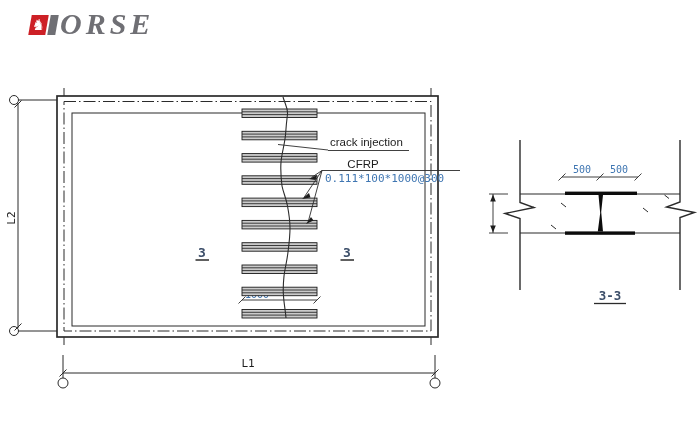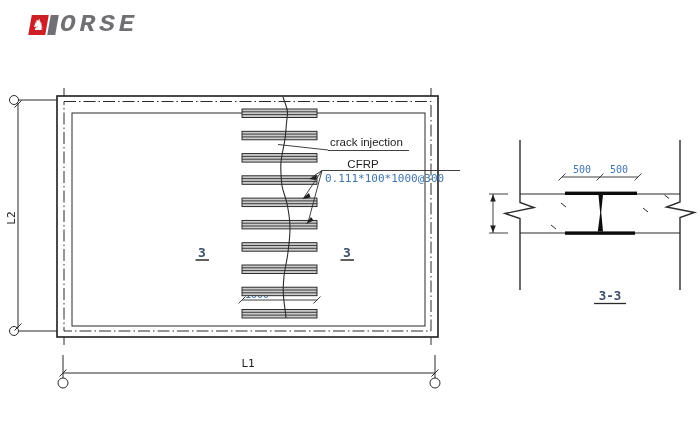--- a/index.html
+++ b/index.html
@@ -15,23 +15,23 @@
        font-family:"Liberation Sans",sans-serif;}
   .stage{position:absolute;inset:0;}
   svg{position:absolute;left:0;top:0;}
   
   .logo{position:absolute;left:30px;top:15px;height:22px;display:flex;align-items:flex-start;}
   .logo-red{width:17px;height:20px;background:var(--logo_red);transform:skewX(-10deg);
             display:flex;align-items:center;justify-content:center;}
   .logo-red span{color:#fff;font-size:15px;line-height:15px;font-family:"DejaVu Sans",sans-serif;}
   .logo-stem{width:8px;height:20px;background:var(--logo_gray);transform:skewX(-10deg);margin-left:2px;}
   .logo-text{color:var(--logo_gray);font-weight:bold;font-style:italic;
-             font-size:26px;line-height:20px;letter-spacing:4px;margin-left:3px;
+             font-size:30px;line-height:20px;letter-spacing:4px;margin-left:3px;
              transform:scaleY(0.95);transform-origin:top left;
-             font-family:Liberation Mono, monospace;}
+             font-family:Liberation Serif, serif;}
   
   text{fill:#1d1d1d;}
   .lbl{font-family:"Liberation Sans",sans-serif;font-size:11.5px;}
   .dim{font-family:"DejaVu Sans Mono",monospace;font-size:10px;fill:var(--dim_blue);}
   .dimspec{font-family:"DejaVu Sans Mono",monospace;font-size:11px;fill:var(--dim_blue);}
   .axis{font-family:"DejaVu Sans Mono",monospace;font-size:11px;fill:#1d1d1d;}
   .mark{font-family:"DejaVu Sans Mono",monospace;font-size:13px;font-weight:bold;fill:var(--mark_blue);}
   .sectitle{font-family:"DejaVu Sans Mono",monospace;font-size:12.5px;font-weight:bold;fill:var(--mark_blue);}
   line,path,rect.frame,circle{stroke:var(--line);fill:none;}
 </style>

